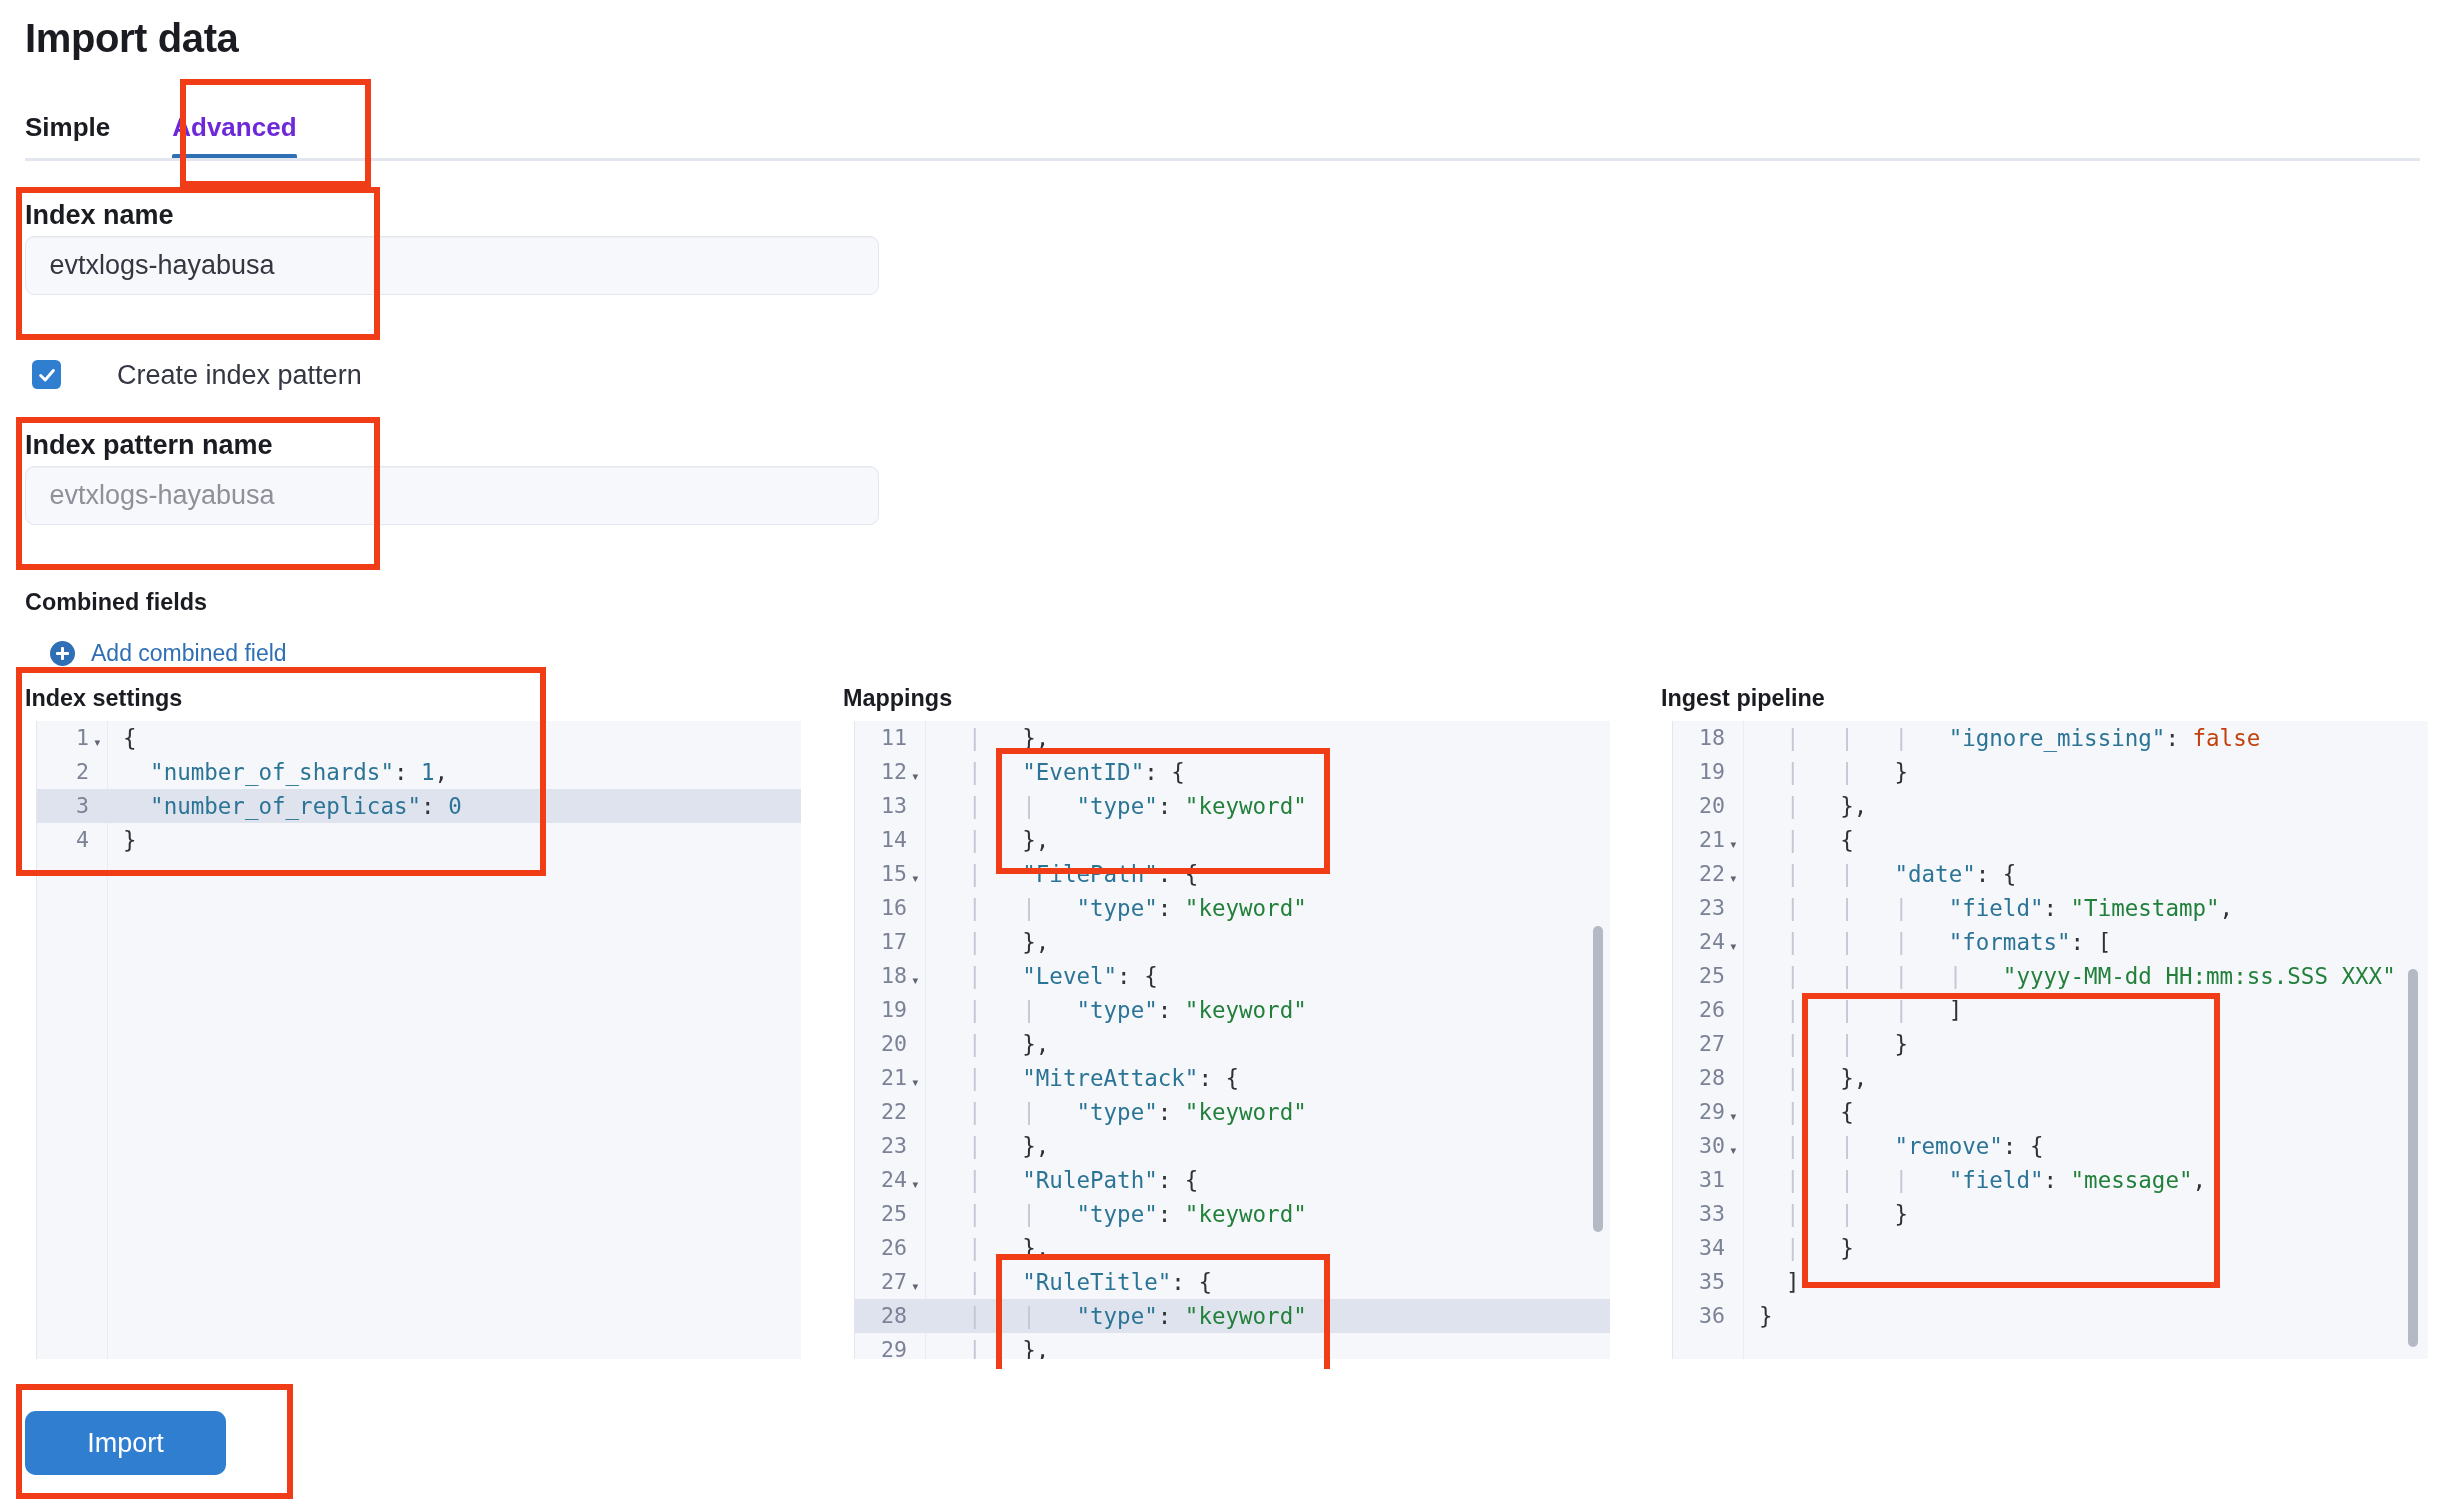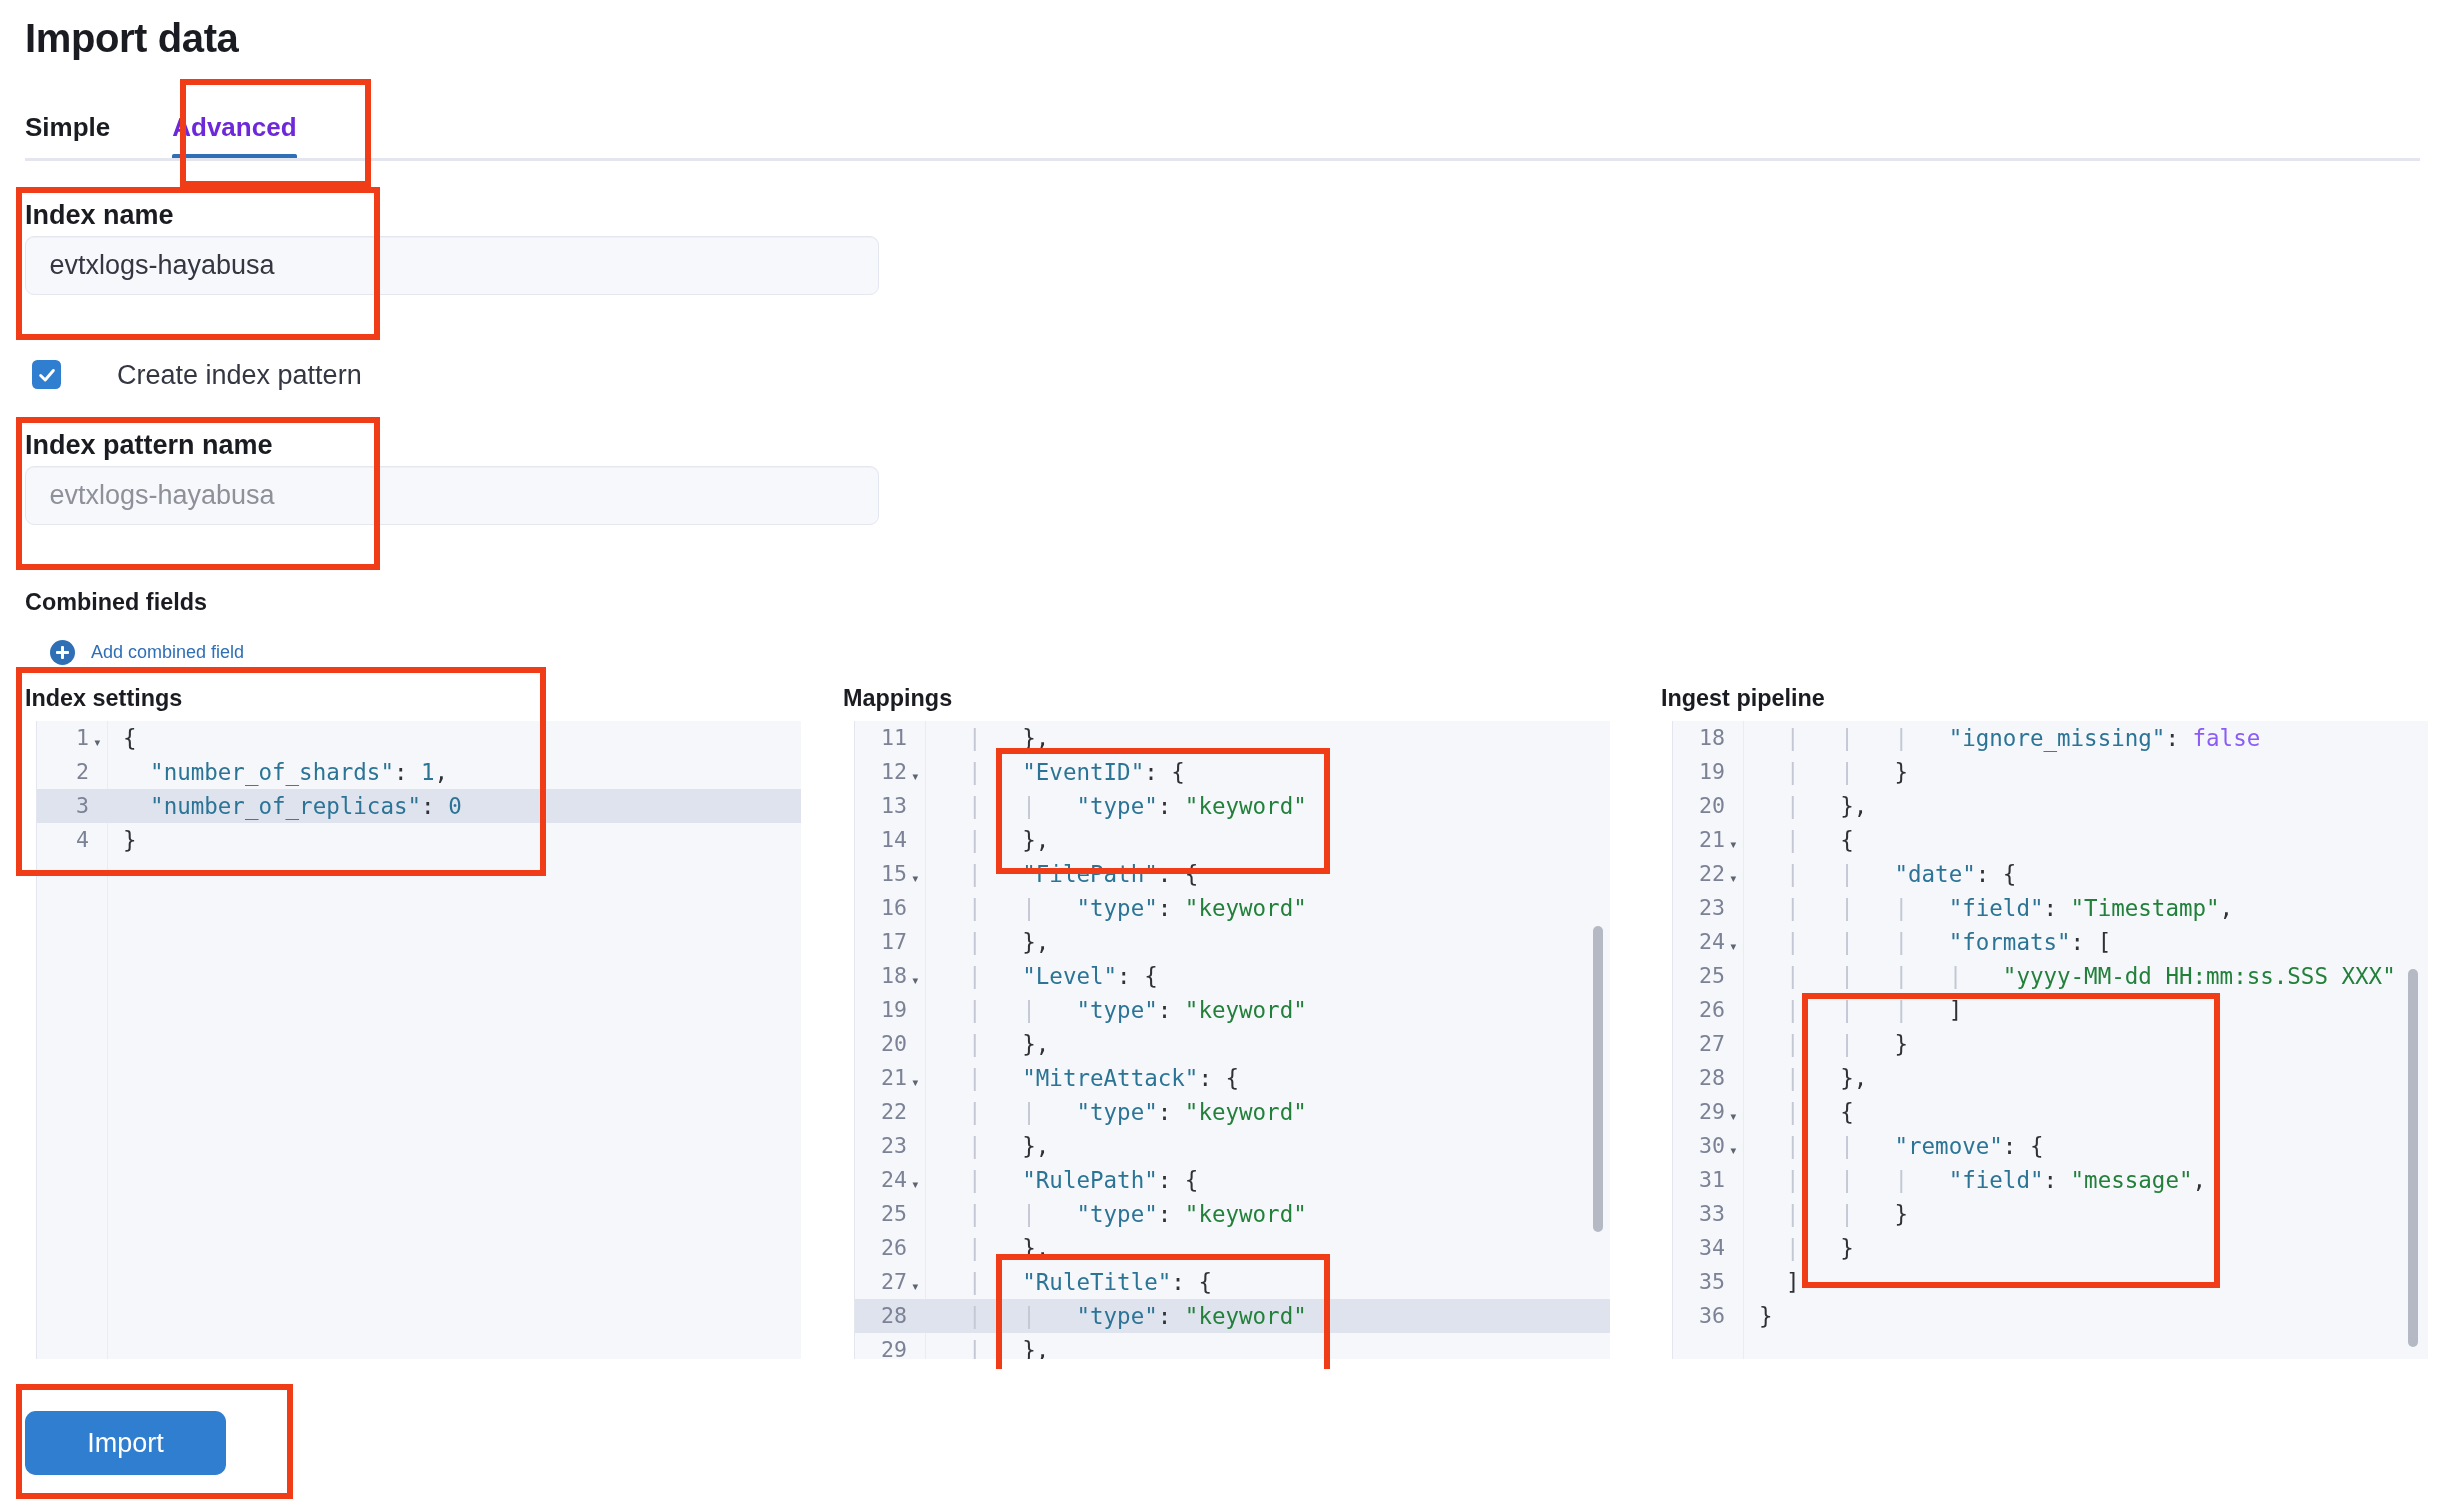--- a/index.html
+++ b/index.html
@@ -122,21 +122,21 @@
     color: #1a1c21;
   }
 
   .add-link {
     position: absolute;
     left: 50px;
     top: 640px;
     display: flex;
     align-items: center;
     color: #2f6fb5;
-    font-size: 18px;
+    font-size: 23px;
   }
   .plus-icon {
     width: 25px;
     height: 25px;
     border-radius: 50%;
     background: #2f6fb5;
     position: relative;
     flex: 0 0 auto;
     margin-right: 16px;
   }
@@ -193,21 +193,21 @@
   }
   .row .code {
     position: absolute;
     left: 86px;
     right: 0;
     color: #343741;
   }
   .k  { color: #2b7496; }   
   .s  { color: #22803b; }   
   .n  { color: #2b7496; }   
-  .b  { color: #8b5cf6; margin-top: 19px; }   
+  .b  { color: #c2410c; margin-top: 19px; }   
   .p  { color: #2f3136; }   
   .ind { color: #c3c8d4; }  
 
   .scrollbar {
     position: absolute;
     width: 10px;
     border-radius: 5.4px;
     background: #b4b9c4;
   }
 

